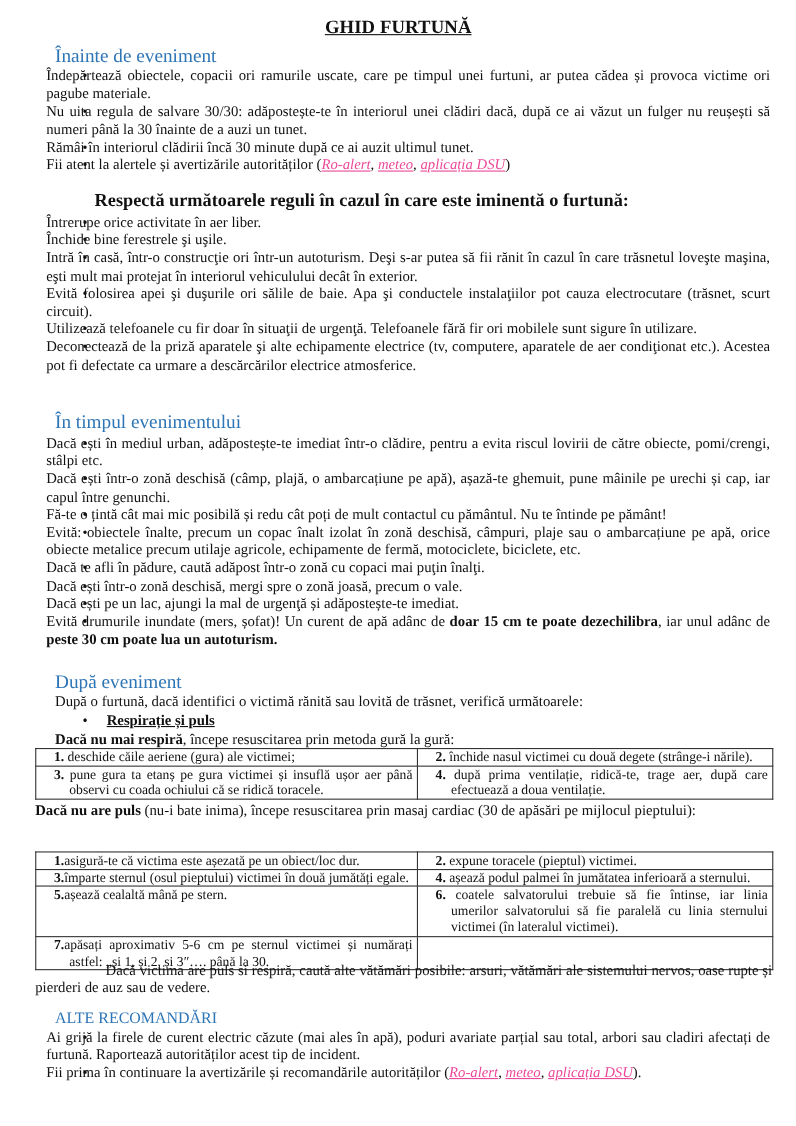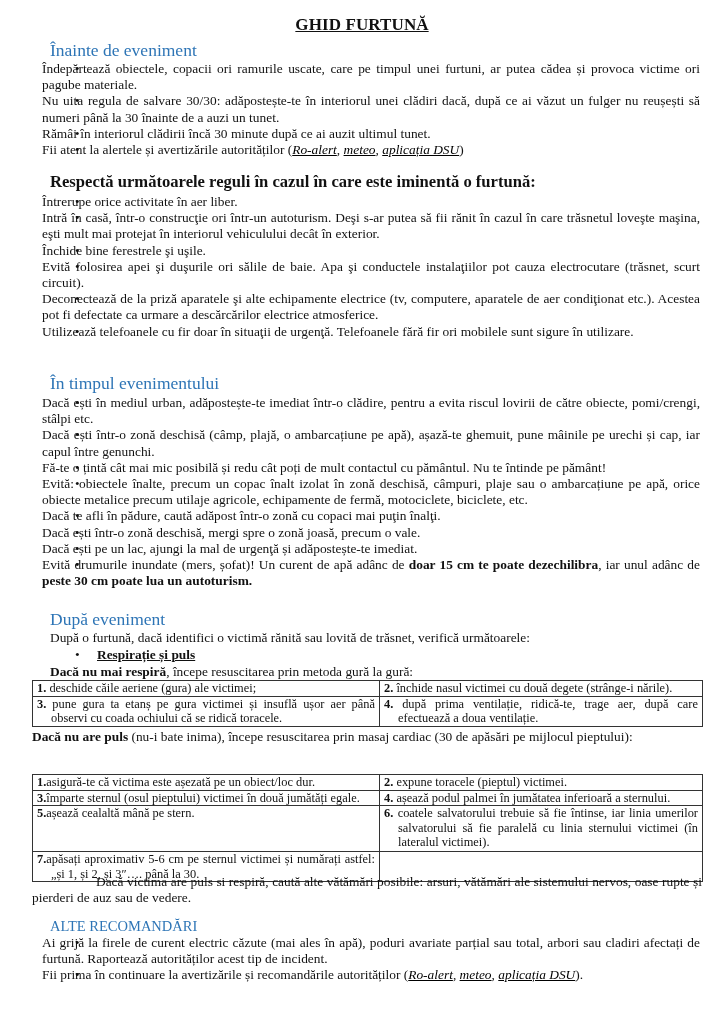--- a/index.html
+++ b/index.html
@@ -20,31 +20,31 @@
       position: absolute; left: 50px; font-weight: bold; font-size: 16.6px; line-height: 20px;
     }
     ul.blist { position: absolute; left: 0; margin: 0; padding: 0; list-style: none; width: 724px; }
     ul.blist li {
       position: relative; padding-left: 42px; padding-right: 24px; text-align: justify;
     }
     ul.blist li::before {
       content: "\2022"; position: absolute; left: 75px; top: 0; font-size: 13px;
     }
     .bold { font-weight: bold; }
-    .link { color: #000000; font-style: italic; text-decoration: underline; }
+    .link { color: #ec4899; font-style: italic; text-decoration: underline; }
     .para { position: absolute; left: 50px; width: 650px; }
     .sub-bullet { position: absolute; left: 75px; }
     .sub-bullet .dot { position: absolute; left: 0; }
     .sub-bullet .txt { position: absolute; left: 22px; white-space: nowrap; font-weight: bold; text-decoration: underline; }
     table.t {
       position: absolute; left: 32px; width: 670px; border-collapse: collapse;
       font-size: 12.4px; line-height: 14.6px; table-layout: fixed;
     }
     table.t td {
-      border: 1.2px solid #333; vertical-align: top; padding: 0 4px 0 4px; text-align: justify;
+      border: 1.2px solid #333; vertical-align: top; padding: 0 4px 0 16px; text-align: justify;
     }
     table.t td .n { font-weight: bold; }
     table.t td .ind { display: block; padding-left: 14px; text-indent: -14px; }
     .final-para { position: absolute; left: 50px; width: 652px; text-align: justify; }
   </style>
 </head>
 <body>
 
 <div class="page">
 
@@ -53,28 +53,28 @@
   <div class="h-blue" style="top:40px;">Înainte de eveniment</div>
   <ul class="blist" style="top:61px;">
     <li>Îndepărtează obiectele, copacii ori ramurile uscate, care pe timpul unei furtuni, ar putea cădea și provoca victime ori pagube materiale.</li>
     <li>Nu uita regula de salvare 30/30: adăpostește-te în interiorul unei clădiri dacă, după ce ai văzut un fulger nu reușești să numeri până la 30 înainte de a auzi un tunet.</li>
     <li>Rămâi în interiorul clădirii încă 30 minute după ce ai auzit ultimul tunet.</li>
     <li>
       <span>Fii atent la alertele și avertizările autorităților (</span><a class="link">Ro-alert</a><span>, </span><a class="link">meteo</a><span>, </span><a class="link">aplicația DSU</a><span>)</span>
     </li>
   </ul>
 
-  <div class="h-black" style="top:172px;">Respectă următoarele reguli în cazul în care este iminentă o furtună:</div>
+  <div class="h-black" style="top:172px;margin-left:36px;">Respectă următoarele reguli în cazul în care este iminentă o furtună:</div>
   <ul class="blist" style="top:194px;">
     <li>Întrerupe orice activitate în aer liber.</li>
+    <li>Închide bine ferestrele şi uşile.</li>
     <li>Intră în casă, într-o construcţie ori într-un autoturism. Deşi s-ar putea să fii rănit în cazul în care trăsnetul loveşte maşina, eşti mult mai protejat în interiorul vehiculului decât în exterior.</li>
-    <li>Închide bine ferestrele şi uşile.</li>
     <li>Evită folosirea apei şi duşurile ori sălile de baie. Apa şi conductele instalaţiilor pot cauza electrocutare (trăsnet, scurt circuit).</li>
+    <li>Utilizează telefoanele cu fir doar în situaţii de urgenţă. Telefoanele fără fir ori mobilele sunt sigure în utilizare.</li>
     <li>Deconectează de la priză aparatele şi alte echipamente electrice (tv, computere, aparatele de aer condiţionat etc.). Acestea pot fi defectate ca urmare a descărcărilor electrice atmosferice.</li>
-    <li>Utilizează telefoanele cu fir doar în situaţii de urgenţă. Telefoanele fără fir ori mobilele sunt sigure în utilizare.</li>
   </ul>
 
   <div class="h-blue" style="top:373px;">În timpul evenimentului</div>
   <ul class="blist" style="top:395px;">
     <li>Dacă ești în mediul urban, adăpostește-te imediat într-o clădire, pentru a evita riscul lovirii de către obiecte, pomi/crengi, stâlpi etc.</li>
     <li>Dacă ești într-o zonă deschisă (câmp, plajă, o ambarcațiune pe apă), așază-te ghemuit, pune mâinile pe urechi și cap, iar capul între genunchi.</li>
     <li>Fă-te o țintă cât mai mic posibilă și redu cât poți de mult contactul cu pământul. Nu te întinde pe pământ!</li>
     <li>Evită: obiectele înalte, precum un copac înalt izolat în zonă deschisă, câmpuri, plaje sau o ambarcațiune pe apă, orice obiecte metalice precum utilaje agricole, echipamente de fermă, motociclete, biciclete, etc.</li>
     <li>Dacă te afli în pădure, caută adăpost într-o zonă cu copaci mai puţin înalţi.</li>
     <li>Dacă ești într-o zonă deschisă, mergi spre o zonă joasă, precum o vale.</li>

